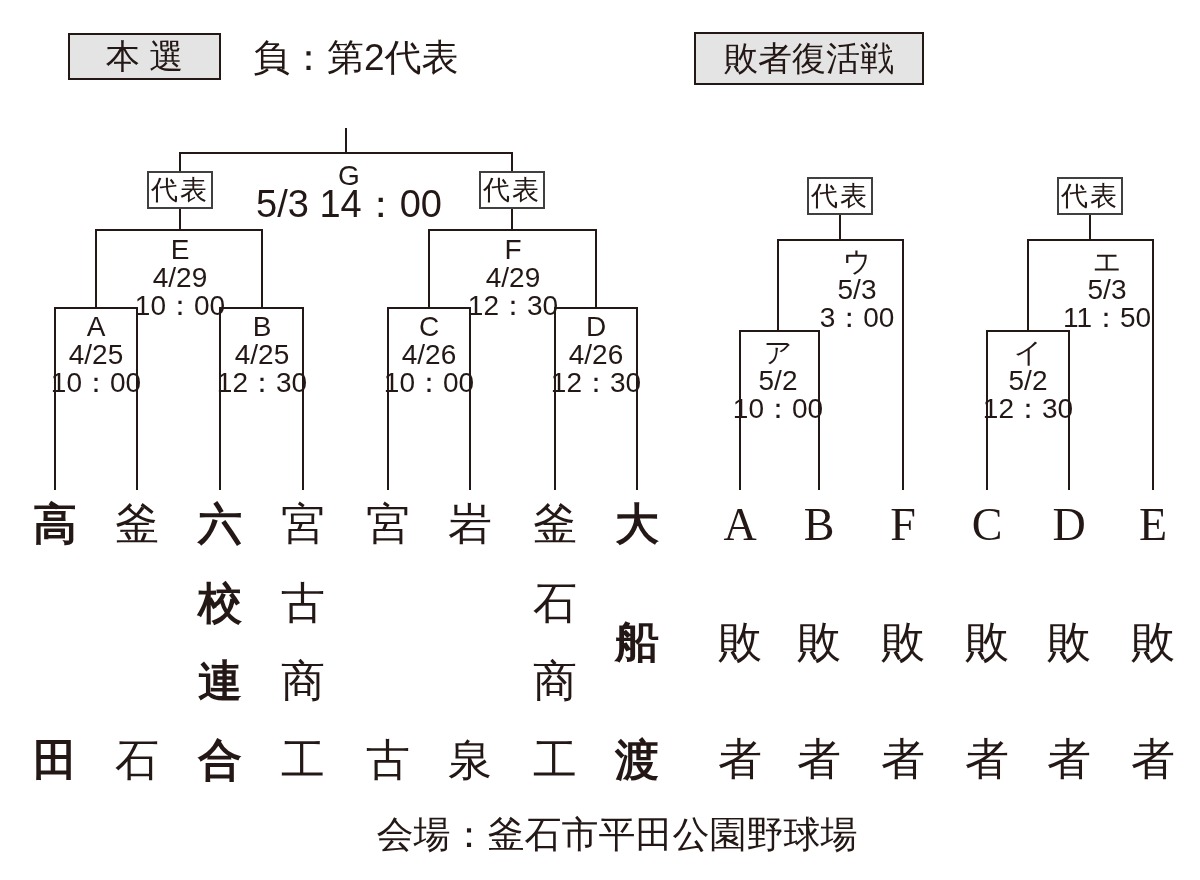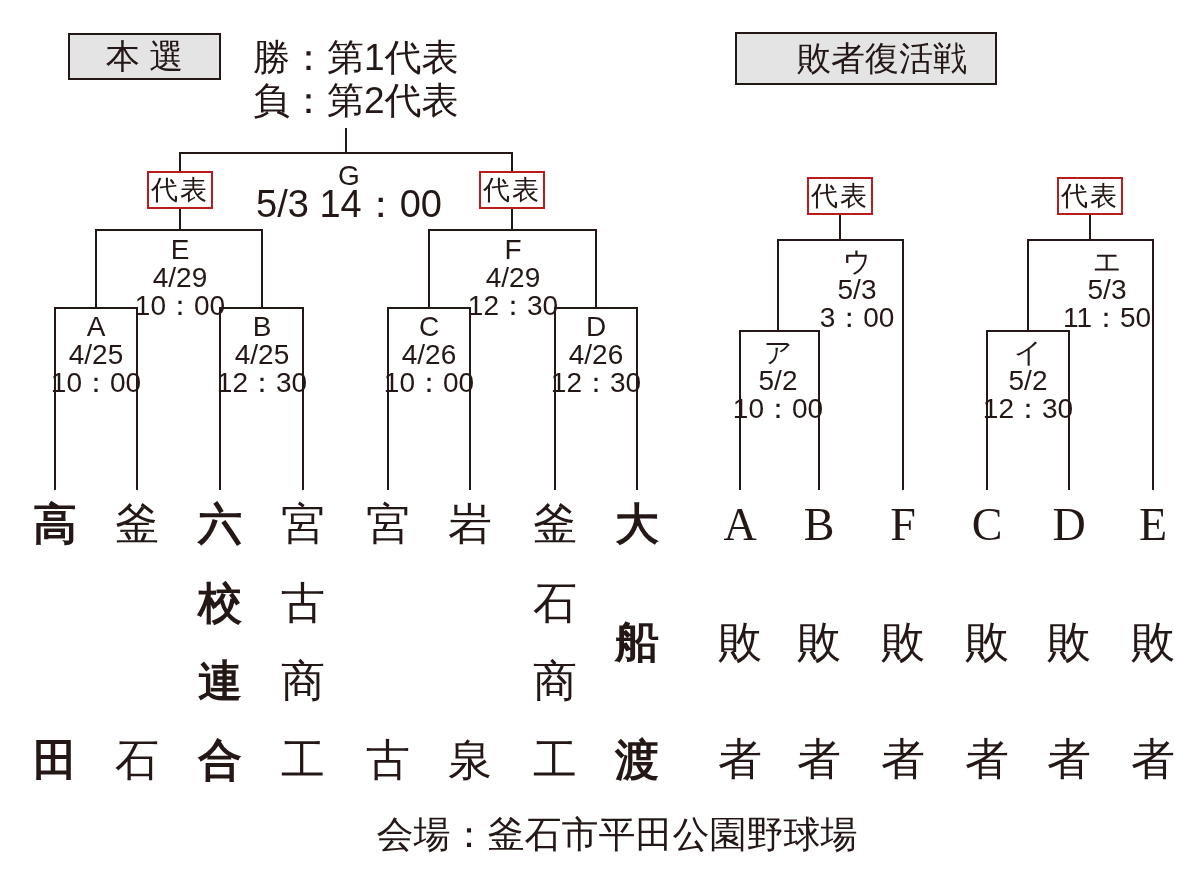--- a/index.html
+++ b/index.html
@@ -11,21 +11,21 @@
   .ln { position:absolute; background:#231815; }
   .hl { height:2px; }
   .vl { width:2px; }
   .titlebox {
     position:absolute; background:#e4e4e4; border:2px solid #231815;
     display:flex; align-items:center; justify-content:center;
     font-size:34px; white-space:nowrap;
   }
   .legend { position:absolute; left:253px; top:36px; font-size:37px; line-height:43px; white-space:nowrap; }
   .repbox {
-    position:absolute; width:62px; height:34px; background:#ffffff; border:2px solid #b91c1c;
+    position:absolute; width:62px; height:34px; background:#ffffff; border:2px solid #404040;
     display:flex; align-items:center; justify-content:center; font-size:27px; letter-spacing:2px; white-space:nowrap;
   }
   .mlabel {
     position:absolute; transform:translateX(-50%); text-align:center;
     font-size:28px; line-height:28px; white-space:nowrap;
   }
   .mlabel span { display:block; }
   .vteam {
     position:absolute; top:502px; height:280px; transform:translateX(-50%);
     display:flex; flex-direction:column; justify-content:space-between; align-items:center;
@@ -41,24 +41,23 @@
 </style>
 </head>
 <body>
 
 <div class="stage">
 
   <div class="titlebox" style="left:68px; top:33px; width:149px; height:43px;">
     <span>本 選</span>
   </div>
   <div class="legend">
-    <div>勝：第1代表</div>
     <div>負：第2代表</div>
   </div>
-  <div class="titlebox" style="left:735px; top:32px; width:226px; height:49px;padding-left:32px;">
+  <div class="titlebox" style="left:694px; top:32px; width:226px; height:49px;">
     <span>敗者復活戦</span>
   </div>
 
   <div class="ln vl" style="left:345px; top:128px; height:26px;"></div>
   <div class="ln hl" style="left:179px; top:152px; width:334px;"></div>
   <div class="ln vl" style="left:179px; top:153px; height:19px;"></div>
   <div class="ln vl" style="left:511px; top:153px; height:19px;"></div>
   <div class="ln vl" style="left:179px; top:209px; height:22px;"></div>
   <div class="ln vl" style="left:511px; top:209px; height:22px;"></div>
   <div class="ln hl" style="left:95px;  top:229px; width:168px;"></div>

